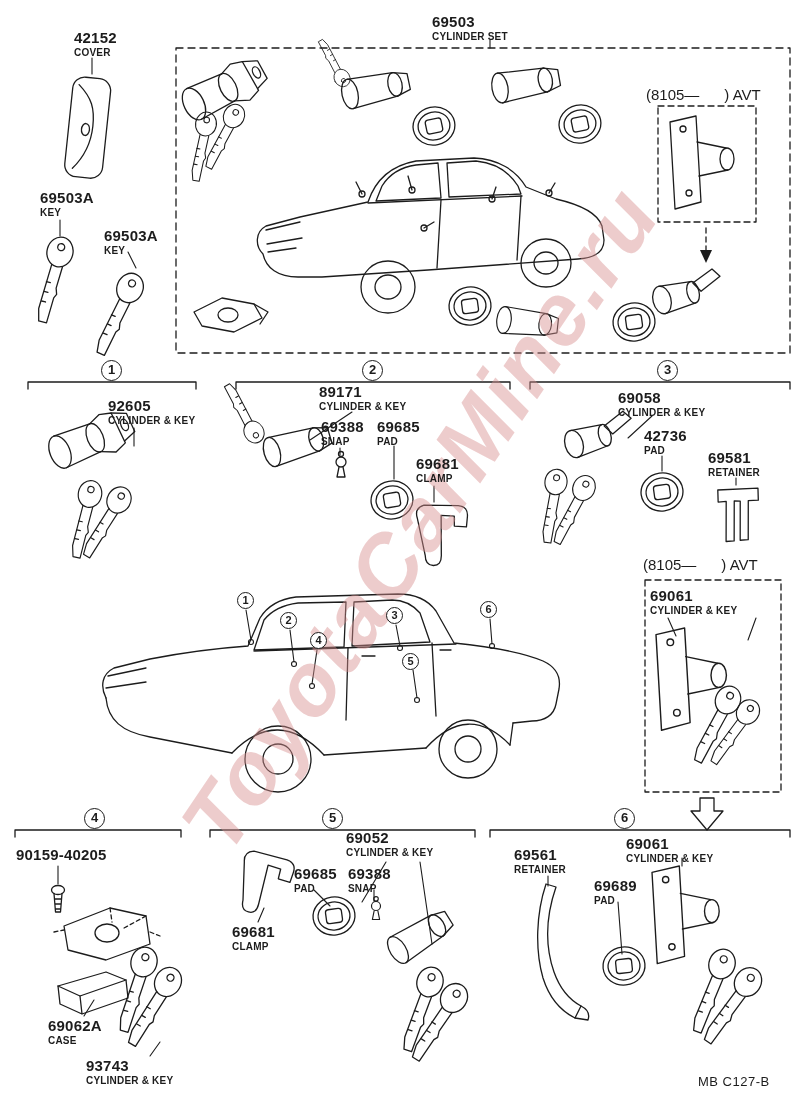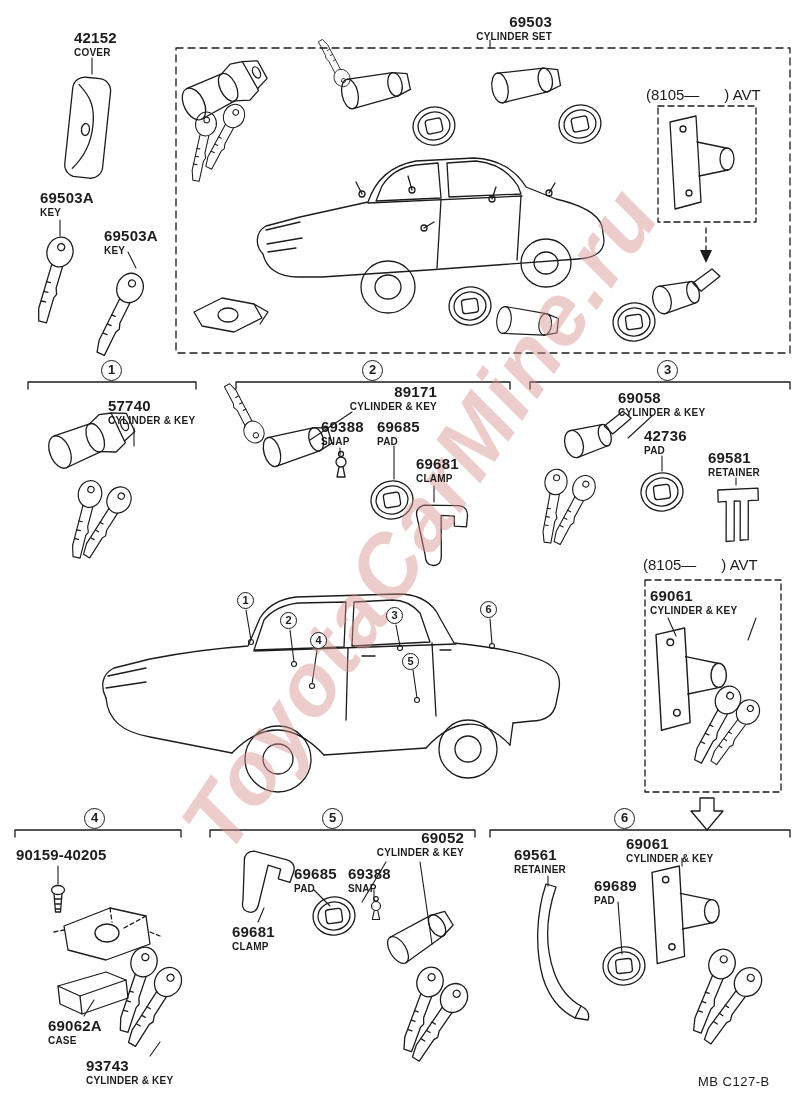--- a/index.html
+++ b/index.html
@@ -3,21 +3,21 @@
 <meta charset="utf-8">
 <style>
   *{margin:0;padding:0;box-sizing:border-box}
   html,body{background:#9a9a9a}
   #page{position:relative;width:800px;height:1106px;margin:0 auto;background:var(--paper,#ffffff);
         overflow:hidden;font-family:"Liberation Sans",sans-serif;color:var(--ink,#1c1c1c)}
   #art{position:absolute;left:0;top:0;color:var(--ink,#1c1c1c)}
   .lbl{position:absolute;font-weight:700;line-height:1.1;letter-spacing:.2px;white-space:nowrap;z-index:3}
   .lbl .num{font-size:15px}
   .lbl .nm{font-size:10px}
-  .lbl.c{text-align:right}
+  .lbl.c{text-align:left}
   .avt{position:absolute;font-weight:400;font-size:15px;white-space:pre;z-index:3}
   .badge{position:absolute;width:21px;height:21px;border:1.8px solid var(--ink,#1c1c1c);border-radius:50%;
          background:#fff;text-align:center;line-height:17px;font-weight:700;font-size:13px;z-index:4}
   .badge.sm{width:17px;height:17px;line-height:14px;font-size:11px;border-width:1.5px}
   .doccode{position:absolute;font-weight:400;font-size:13px;letter-spacing:.5px;z-index:3}
   .watermark{position:absolute;left:-80px;top:468px;width:1000px;text-align:center;
              font-size:88px;font-weight:700;font-style:italic;letter-spacing:2px;
              color:var(--watermark,#d89090);opacity:.45;transform:rotate(-56deg);
              transform-origin:50% 50%;pointer-events:none;z-index:2;white-space:nowrap}
 </style>
@@ -286,21 +286,21 @@
     <div class="num">69503A</div>
     <div class="nm">KEY</div>
   </div>
   <div class="lbl" style="left:104px;top:228px">
     <div class="num">69503A</div>
     <div class="nm">KEY</div>
   </div>
   <div class="avt" style="left:646px;top:86px">(8105—      ) AVT</div>
 
   <div class="lbl" style="left:108px;top:398px">
-    <div class="num">57740</div>
+    <div class="num">92605</div>
     <div class="nm">CYLINDER &amp; KEY</div>
   </div>
 
   <div class="lbl c" style="left:319px;top:384px;width:118px">
     <div class="num">89171</div>
     <div class="nm">CYLINDER &amp; KEY</div>
   </div>
   <div class="lbl" style="left:321px;top:419px">
     <div class="num">69388</div>
     <div class="nm">SNAP</div>

